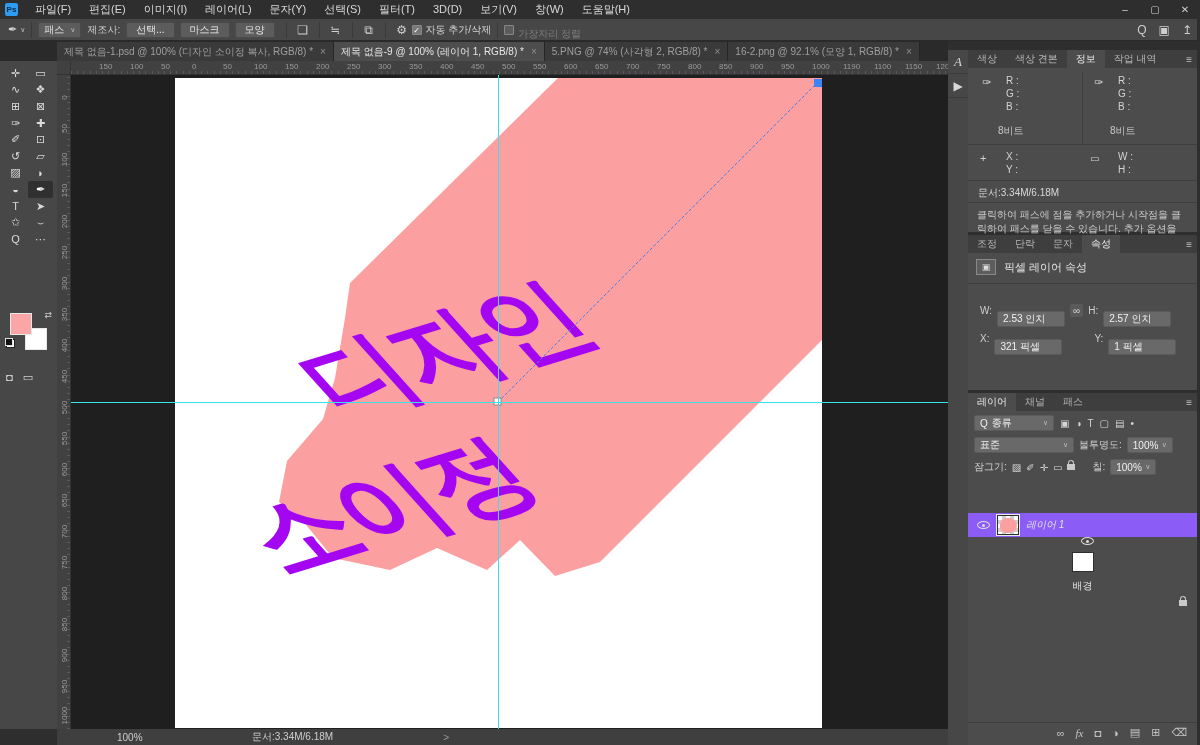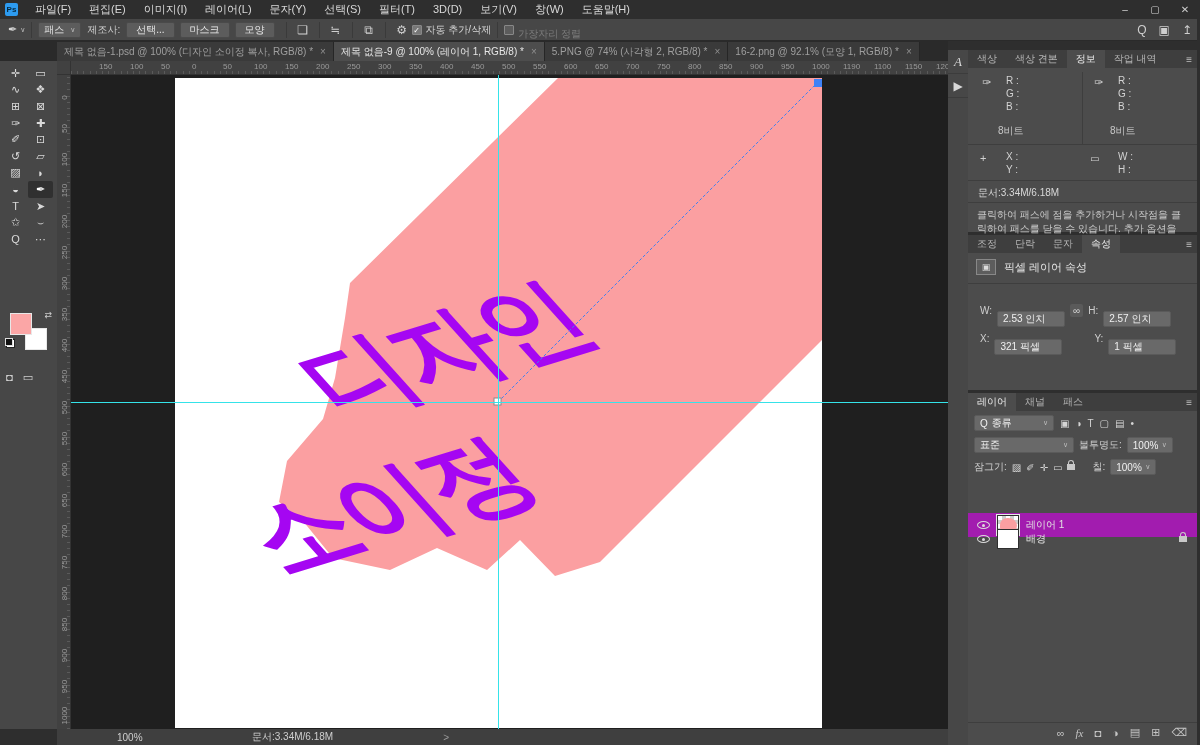--- a/index.html
+++ b/index.html
@@ -109,21 +109,21 @@
   .prop-row { position:absolute; display:flex; align-items:center; gap:5px; font-size:10px; color:#cfcfcf; }
   .prop-row .field { width:68px;margin-top:18px; }
 
   
   #lyr-filter-row { position:absolute; left:6px; top:4px; display:flex; align-items:center; gap:6px; }
   #lyr-search { width:80px; }
   .lyr-ficon { font-size:10px; color:#d5d5d5; }
   #lyr-blend-row { position:absolute; left:6px; top:26px; display:flex; align-items:center; gap:5px; font-size:10px; color:#cfcfcf; }
   #lyr-lock-row { position:absolute; left:6px; top:48px; display:flex; align-items:center; gap:5px; font-size:10px; color:#cfcfcf; }
   .lyr-row { position:absolute; left:0; width:229px; height:24px; display:flex; align-items:center; gap:7px; font-size:10px; color:#e2e2e2; }
-  .lyr-row.selected { background:#a21caf; }
+  .lyr-row.selected { background:#8b5cf6;font-style:italic; }
   .eye { width:13px; height:8px; border:1px solid #dcdcdc; border-radius:50%; position:relative; margin-left:9px; flex:none; }
   .eye::after { content:""; position:absolute; left:4px; top:2px; width:3px; height:3px; border-radius:50%; background:#dcdcdc; }
   .thumb { width:22px; height:20px; flex:none; border:1px solid #2f2f2f;
     background:#fff; background-image:linear-gradient(45deg,#cfcfcf 25%,transparent 25%,transparent 75%,#cfcfcf 75%),linear-gradient(45deg,#cfcfcf 25%,#fff 25%,#fff 75%,#cfcfcf 75%);
     background-size:8px 8px; background-position:0 0,4px 4px; position:relative; }
   .thumb.text-thumb::after { content:""; position:absolute; left:4px; top:4px; width:13px; height:11px;
     background:repeating-linear-gradient(115deg,#a506f2 0 2px,transparent 2px 4px); }
   .thumb.pink-thumb { outline:1px solid #e8e8e8; }
   .thumb.pink-thumb::after { content:""; position:absolute; left:2px; top:2px; width:17px; height:15px;
     border-radius:50% 60% 55% 45%; background:#fb9fa1; }
@@ -454,21 +454,21 @@
       <div class="field" style="width:46px;">
         <span>100%</span>
         <span class="small-caret" style="margin-left:auto;">∨</span>
       </div>
     </div>
     <div class="lyr-row selected" style="top:102px;">
       <span class="eye"></span>
       <span class="thumb pink-thumb"></span>
       <span>레이어 1</span>
     </div>
-    <div class="lyr-row" style="top:116px;">
+    <div class="lyr-row" style="top:126px;flex-direction:column;">
       <span class="eye"></span>
       <span class="thumb white-thumb"></span>
       <span>배경</span>
       <span class="lock-css"></span>
     </div>
     <div id="lyr-bottom">
       <span>∞</span>
       <span class="fx-italic">fx</span>
       <span>◘</span>
       <span>◑</span>

